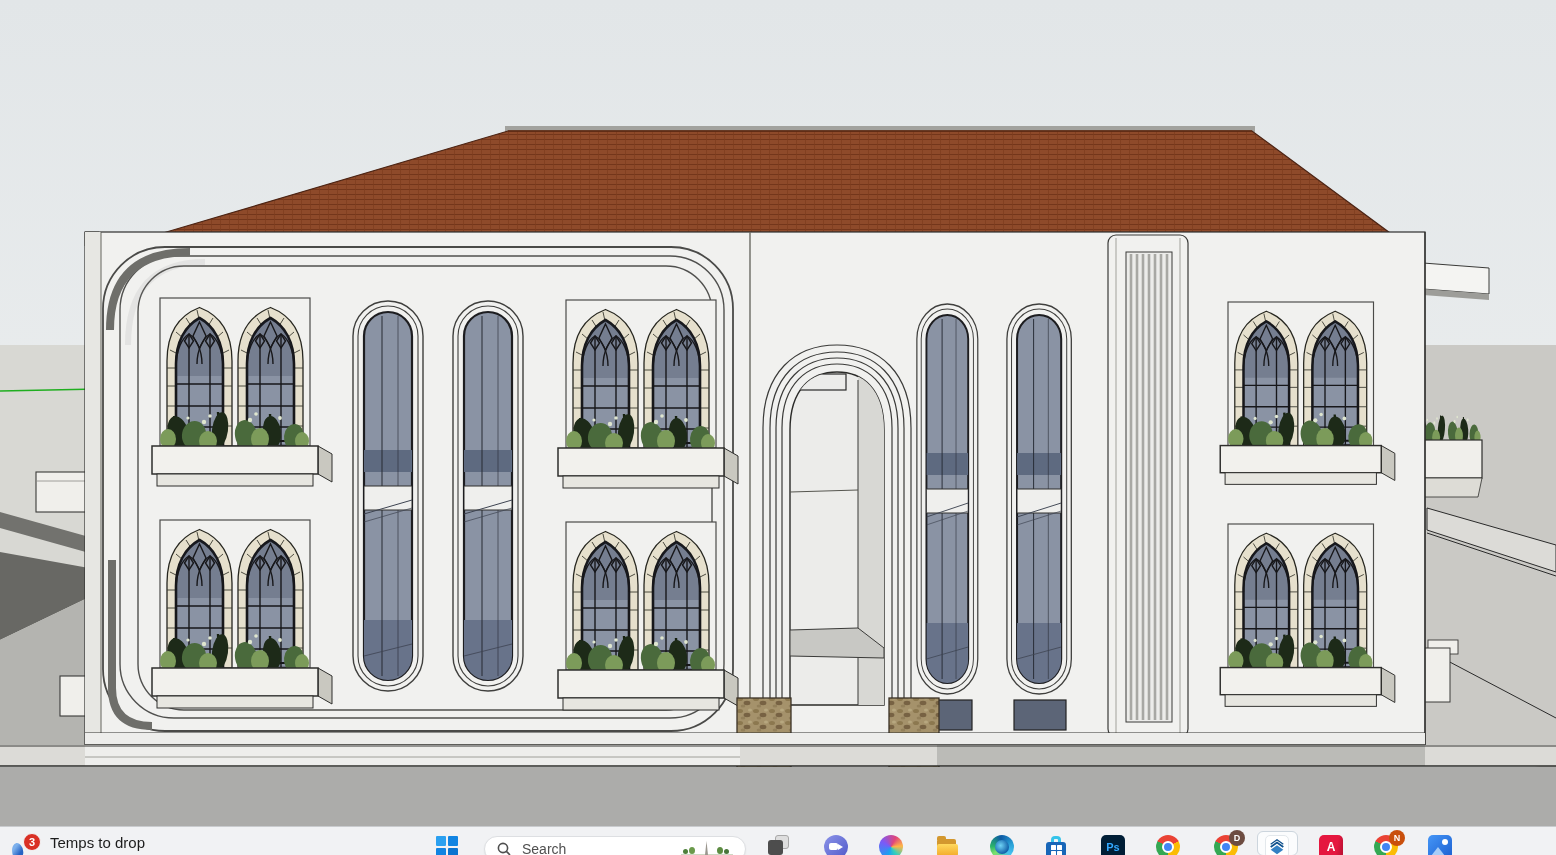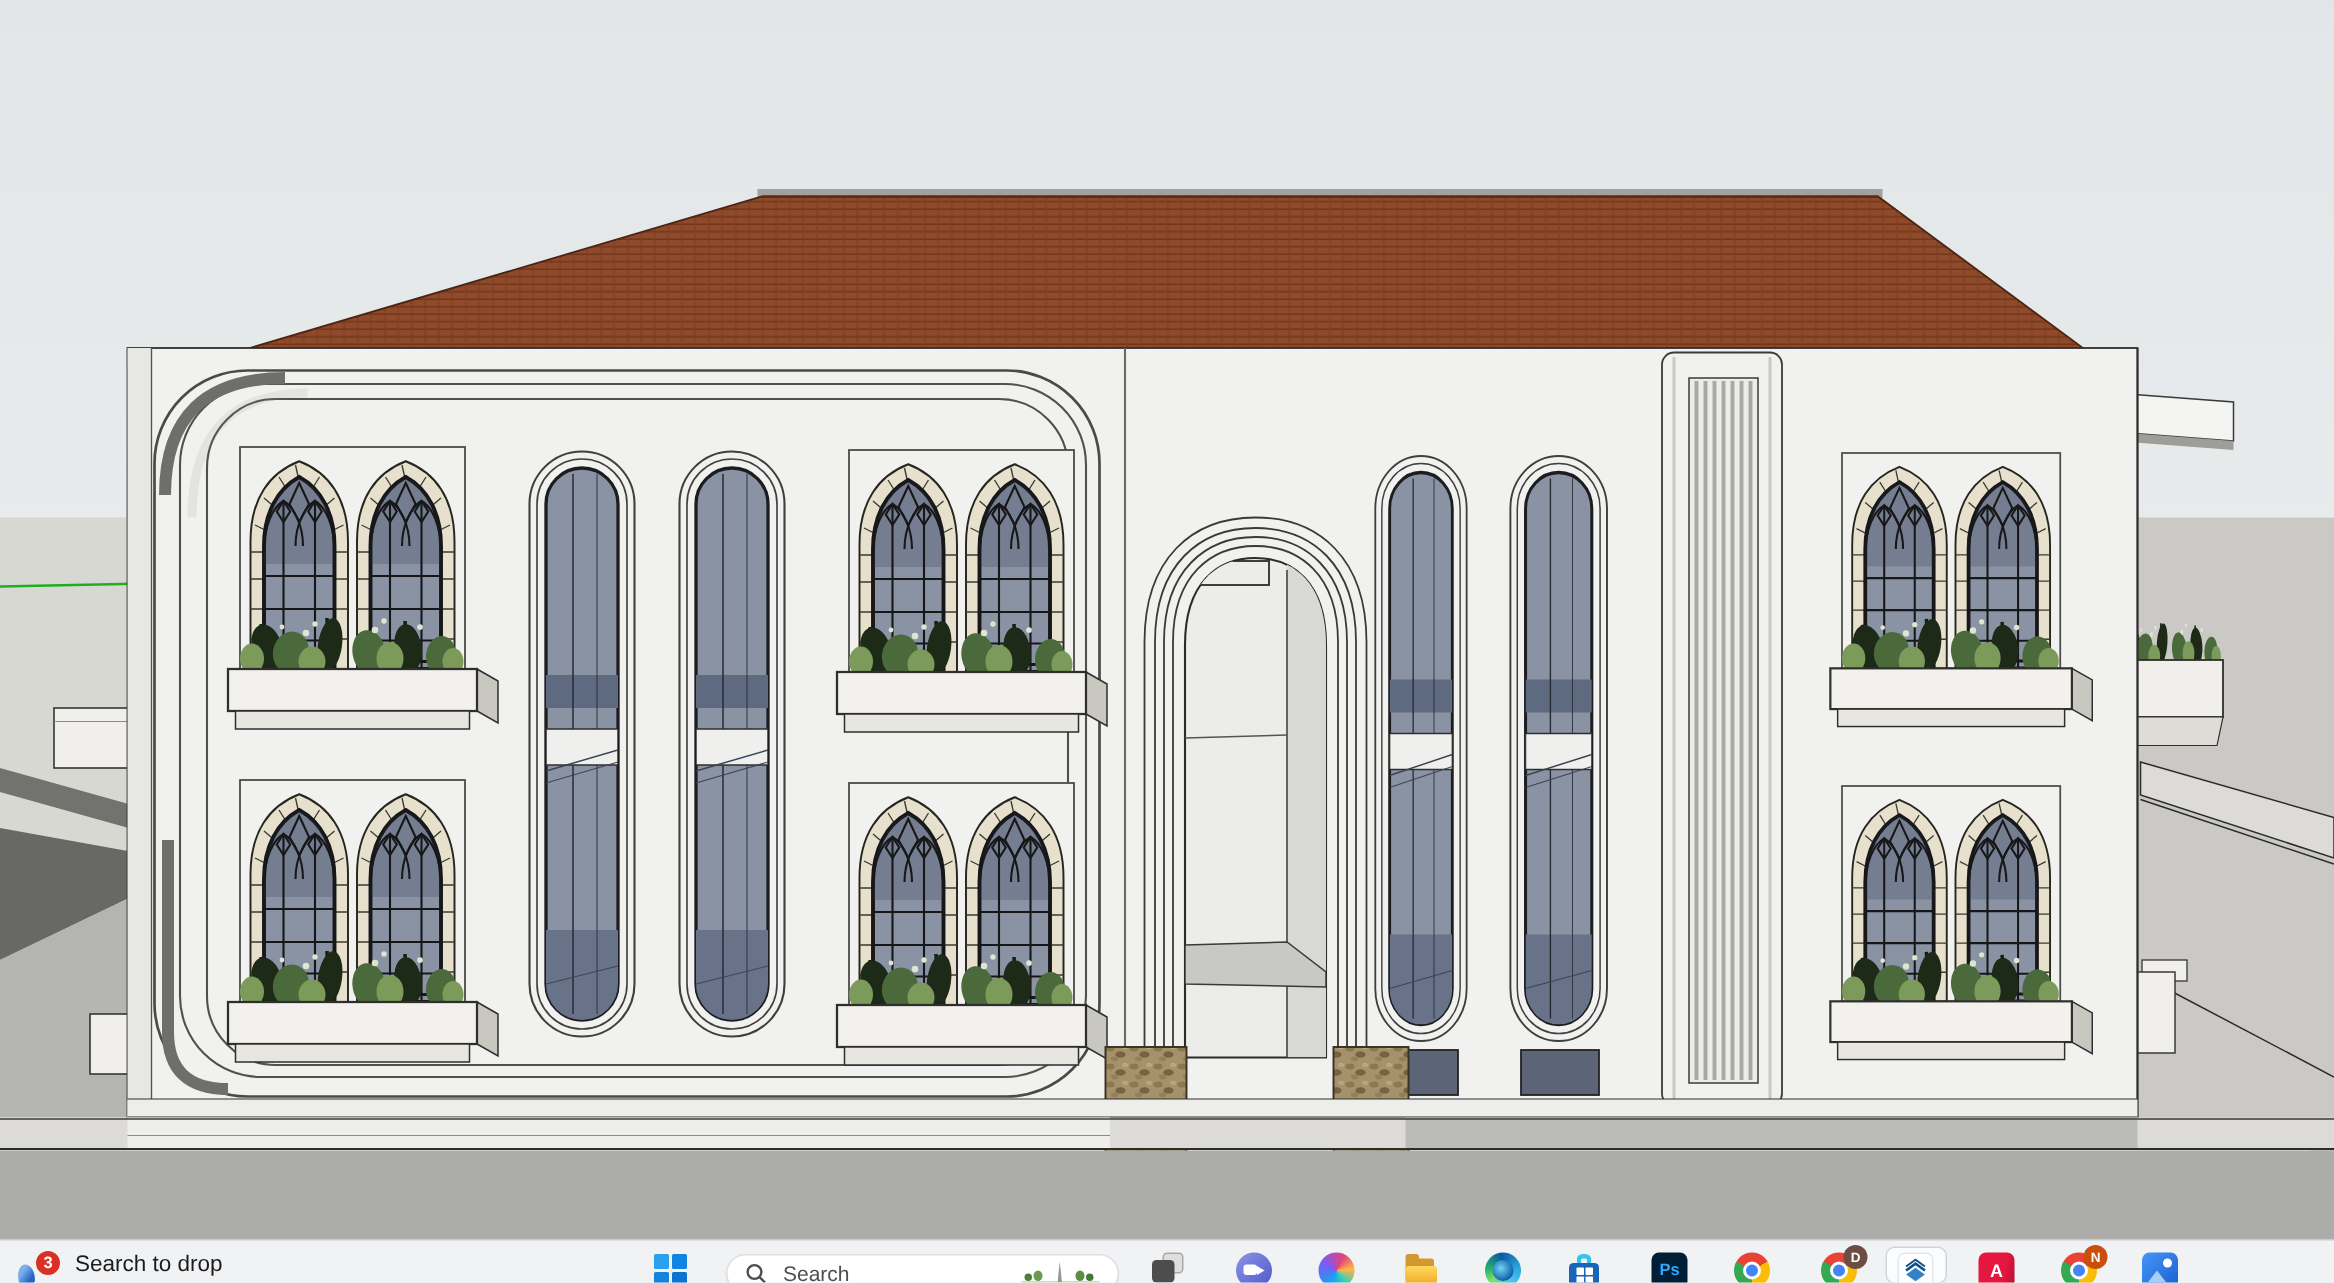--- a/index.html
+++ b/index.html
@@ -308,21 +308,21 @@
     <line x1="85" y1="757" x2="740" y2="757" stroke="#8a8a86" stroke-width="0.8"></line>
     <line x1="0" y1="766" x2="1556" y2="766" stroke="#2c2c2a" stroke-width="1.4"></line>
     <rect x="0" y="767" width="1556" height="59" class="c-road"></rect>
   </g>
 </svg>
 
 <div id="taskbar">
 
   <div class="tb-abs widget-glyph"></div>
   <div class="tb-abs widget-badge">3</div>
-  <div class="tb-abs widget-label">Search to drop</div>
+  <div class="tb-abs widget-label">Temps to drop</div>
 
   <div class="tb-abs start">
     <span class="q1"></span>
     <span class="q2"></span>
     <span class="q3"></span>
     <span class="q4"></span>
   </div>
 
   <div class="tb-abs search-pill">
     <svg width="14" height="14" viewBox="0 0 14 14">

